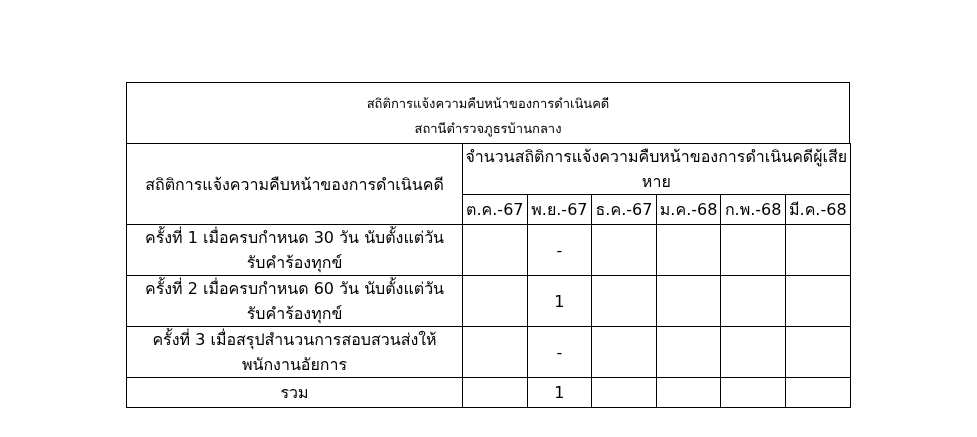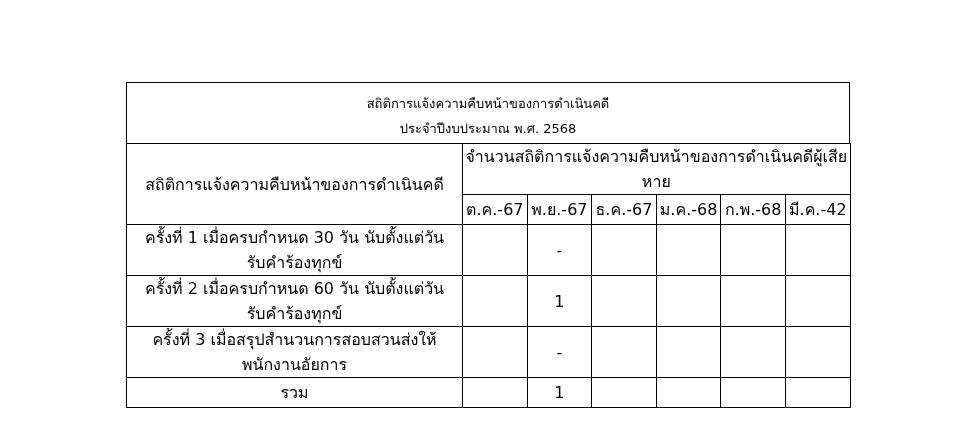--- a/index.html
+++ b/index.html
@@ -85,21 +85,21 @@
   }
 </style>
 </head>
 <body>
 
 <div class="page">
   <div class="doc">
 
     <div class="title-box">
       <div class="title-line">สถิติการแจ้งความคืบหน้าของการดำเนินคดี</div>
-      <div class="title-line">ประจำปีงบประมาณ พ.ศ. 2568</div>
+      <div class="title-line">สถานีตำรวจภูธรบ้านกลาง</div>
     </div>
 
     <table class="stats">
       <colgroup>
         <col class="col-label">
         <col class="col-month">
         <col class="col-month">
         <col class="col-month">
         <col class="col-month">
         <col class="col-month">
@@ -109,21 +109,21 @@
         <tr>
           <th rowspan="2" class="hdr-group">สถิติการแจ้งความคืบหน้าของการดำเนินคดี</th>
           <th colspan="6" class="hdr-group">จำนวนสถิติการแจ้งความคืบหน้าของการดำเนินคดีผู้เสียหาย</th>
         </tr>
         <tr>
           <th class="hdr-sub">ต.ค.-67</th>
           <th class="hdr-sub">พ.ย.-67</th>
           <th class="hdr-sub">ธ.ค.-67</th>
           <th class="hdr-sub">ม.ค.-68</th>
           <th class="hdr-sub">ก.พ.-68</th>
-          <th class="hdr-sub">มี.ค.-42</th>
+          <th class="hdr-sub">มี.ค.-68</th>
         </tr>
       </thead>
       <tbody>
         <tr>
           <td class="row-label">ครั้งที่ 1 เมื่อครบกำหนด 30 วัน นับตั้งแต่วันรับคำร้องทุกข์</td>
           <td class="cell-val"></td>
           <td class="cell-val">-</td>
           <td class="cell-val"></td>
           <td class="cell-val"></td>
           <td class="cell-val"></td>

